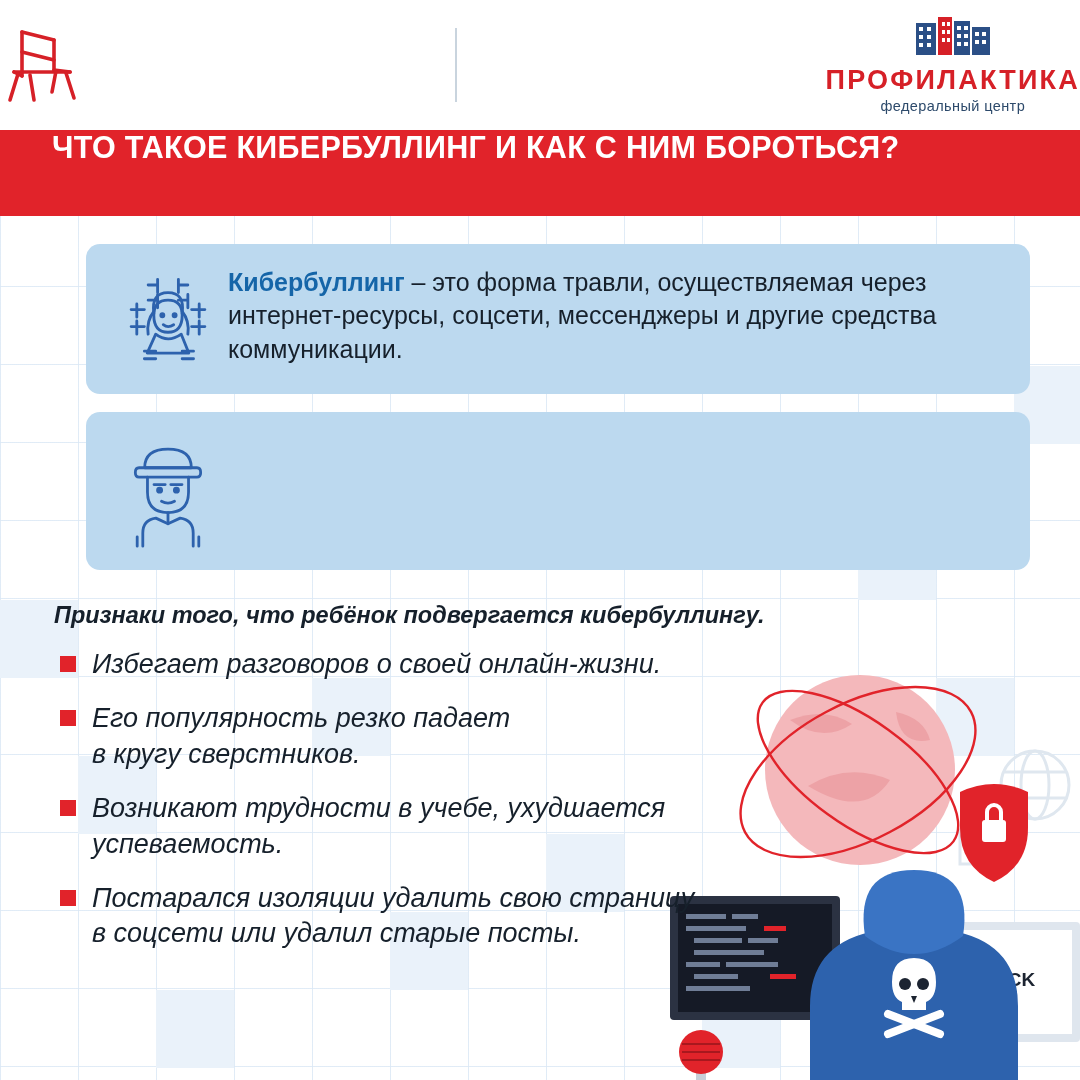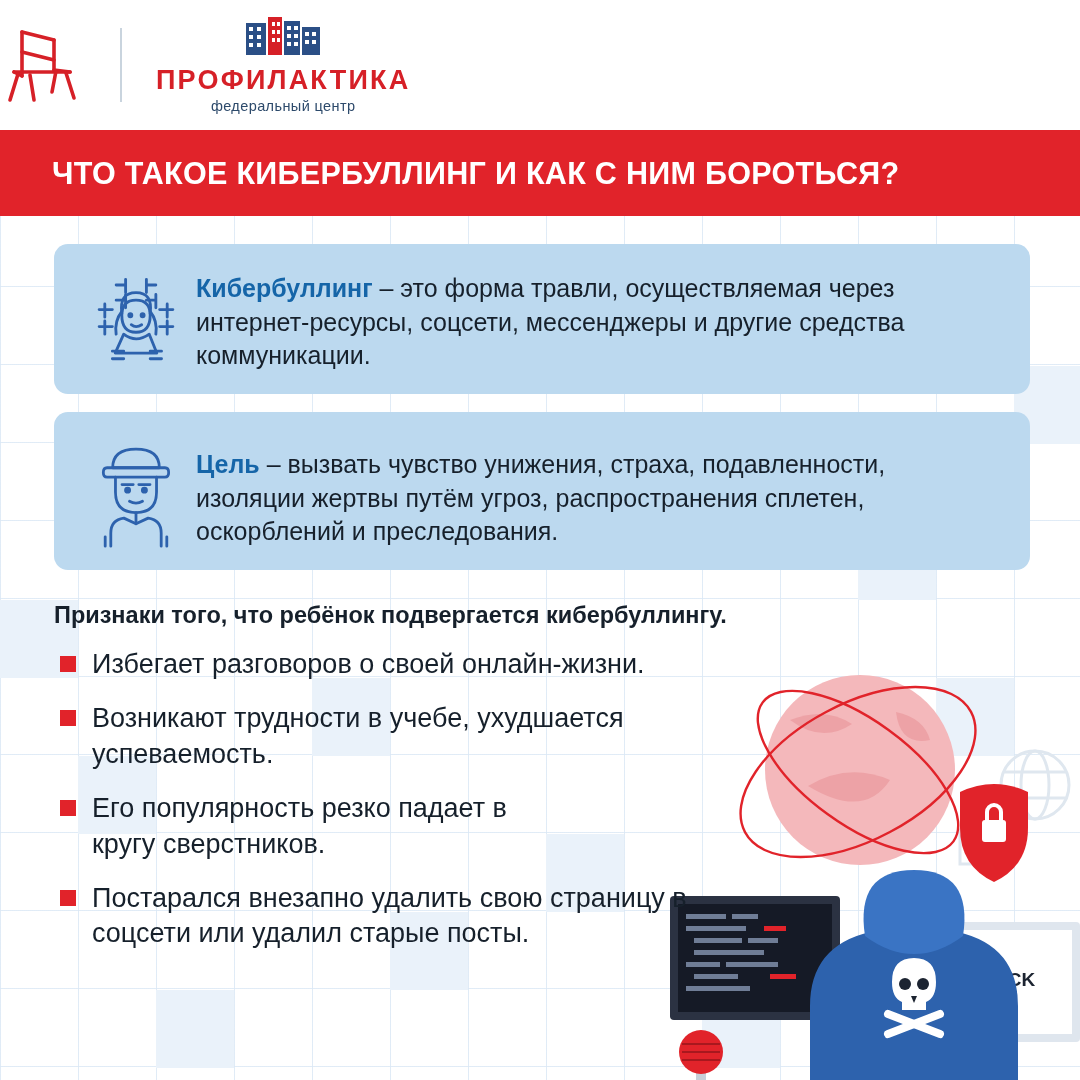--- a/index.html
+++ b/index.html
@@ -38,21 +38,21 @@
     display: block;
     background: #eaf2fa;
   }
 
   
   .logo-bar {
     position: relative;
     height: 130px;
     display: flex;
     align-items: center;
-    justify-content: flex-start;
+    justify-content: space-between;
     gap: 34px;
     z-index: 3;
     background: #ffffff;
   }
   .logo-chair { width: 86px; height: 78px; }
   .logo-sep {
     width: 2px; height: 74px;
     background: #c9d4de;
   }
   .logo-right {
@@ -74,21 +74,21 @@
     margin-top: 2px;
   }
 
   
   .title-band {
     position: relative;
     z-index: 3;
     background: #e1232a;
     height: 86px;
     display: flex;
-    align-items: center;
+    align-items: flex-start;
     padding-left: 52px;
     box-sizing: border-box;
   }
   .title-band h1 {
     margin: 0;
     color: #ffffff;
     font-size: 30.5px;
     font-weight: bold;
     letter-spacing: 0.3px;
   }
@@ -96,24 +96,25 @@
   
   .cards {
     position: relative;
     z-index: 2;
     padding: 28px 50px 0 54px;
   }
   .card {
     background: #bcd9ef;
     border-radius: 14px;
     display: flex;
-    align-items: flex-end;
+    align-items: flex-start;
     padding: 22px 40px 22px 22px;
     box-sizing: border-box;
     margin-bottom: 18px;
+    margin-left: 32px;
   }
   .card .ico {
     flex: 0 0 120px;
     display: flex;
     align-items: flex-start;
     justify-content: center;
     padding-top: 2px;
   }
   .card .txt {
     font-size: 25px;
@@ -123,20 +124,21 @@
   .card .txt b {
     color: #1565a8;
     font-weight: bold;
   }
 
   
   .signs {
     position: relative;
     z-index: 2;
     padding: 14px 50px 0 54px;
+    font-style: italic;
   }
   .signs h2 {
     margin: 0 0 18px 0;
     font-size: 23.5px;
     font-weight: bold;
     color: #16202b;
   }
   .sign-item {
     display: flex;
     align-items: flex-start;
@@ -280,45 +282,42 @@
           <path d="M40 52 h12 M58 52 h12"></path>
           <circle cx="46" cy="58" r="2.2" fill="#2d62ad"></circle>
           <circle cx="64" cy="58" r="2.2" fill="#2d62ad"></circle>
           <path d="M48 70 q7 4 14 0"></path>
           <path d="M55 82 v12"></path>
           <path d="M28 118 v-14 q0 -14 14 -16 l13 6 l13 -6 q14 2 14 16 v14"></path>
           <path d="M22 118 v-10 M88 118 v-10"></path>
         </g>
       </svg>
     </span>
-    <span class="txt">
-      <b>Цель</b><span> – вызвать чувство унижения, страха, подавленности, изоляции жертвы путём угроз, распространения сплетен, оскорблений и преследования.</span>
-    </span>
   </div>
 
 </div>
 
 <div class="signs">
   <h2>Признаки того, что ребёнок подвергается кибербуллингу.</h2>
 
   <div class="sign-item">
     <span class="bullet"></span>
     <span class="sign-text">Избегает разговоров о своей онлайн-жизни.</span>
   </div>
   <div class="sign-item">
     <span class="bullet"></span>
-    <span class="sign-text" style="max-width:600px">Возникают трудности в учебе, ухудшается успеваемость.</span>
+    <span class="sign-text" style="max-width:420px">Его популярность резко падает в кругу сверстников.</span>
   </div>
   <div class="sign-item">
     <span class="bullet"></span>
-    <span class="sign-text" style="max-width:420px">Его популярность резко падает в кругу сверстников.</span>
+    <span class="sign-text" style="max-width:600px">Возникают трудности в учебе, ухудшается успеваемость.</span>
   </div>
   <div class="sign-item">
     <span class="bullet"></span>
-    <span class="sign-text" style="max-width:620px">Постарался внезапно удалить свою страницу в соцсети или удалил старые посты.</span>
+    <span class="sign-text" style="max-width:620px">Постарался изоляции удалить свою страницу в соцсети или удалил старые посты.</span>
   </div>
 </div>
 
 <div class="illus">
   <svg viewBox="0 0 420 420" width="420" height="420" aria-hidden="true">
 
     <g stroke="#dfe7ef" stroke-width="3" fill="none">
       <circle cx="375" cy="125" r="34"></circle>
       <ellipse cx="375" cy="125" rx="14" ry="34"></ellipse>
       <path d="M343 112 h64 M343 138 h64"></path>

